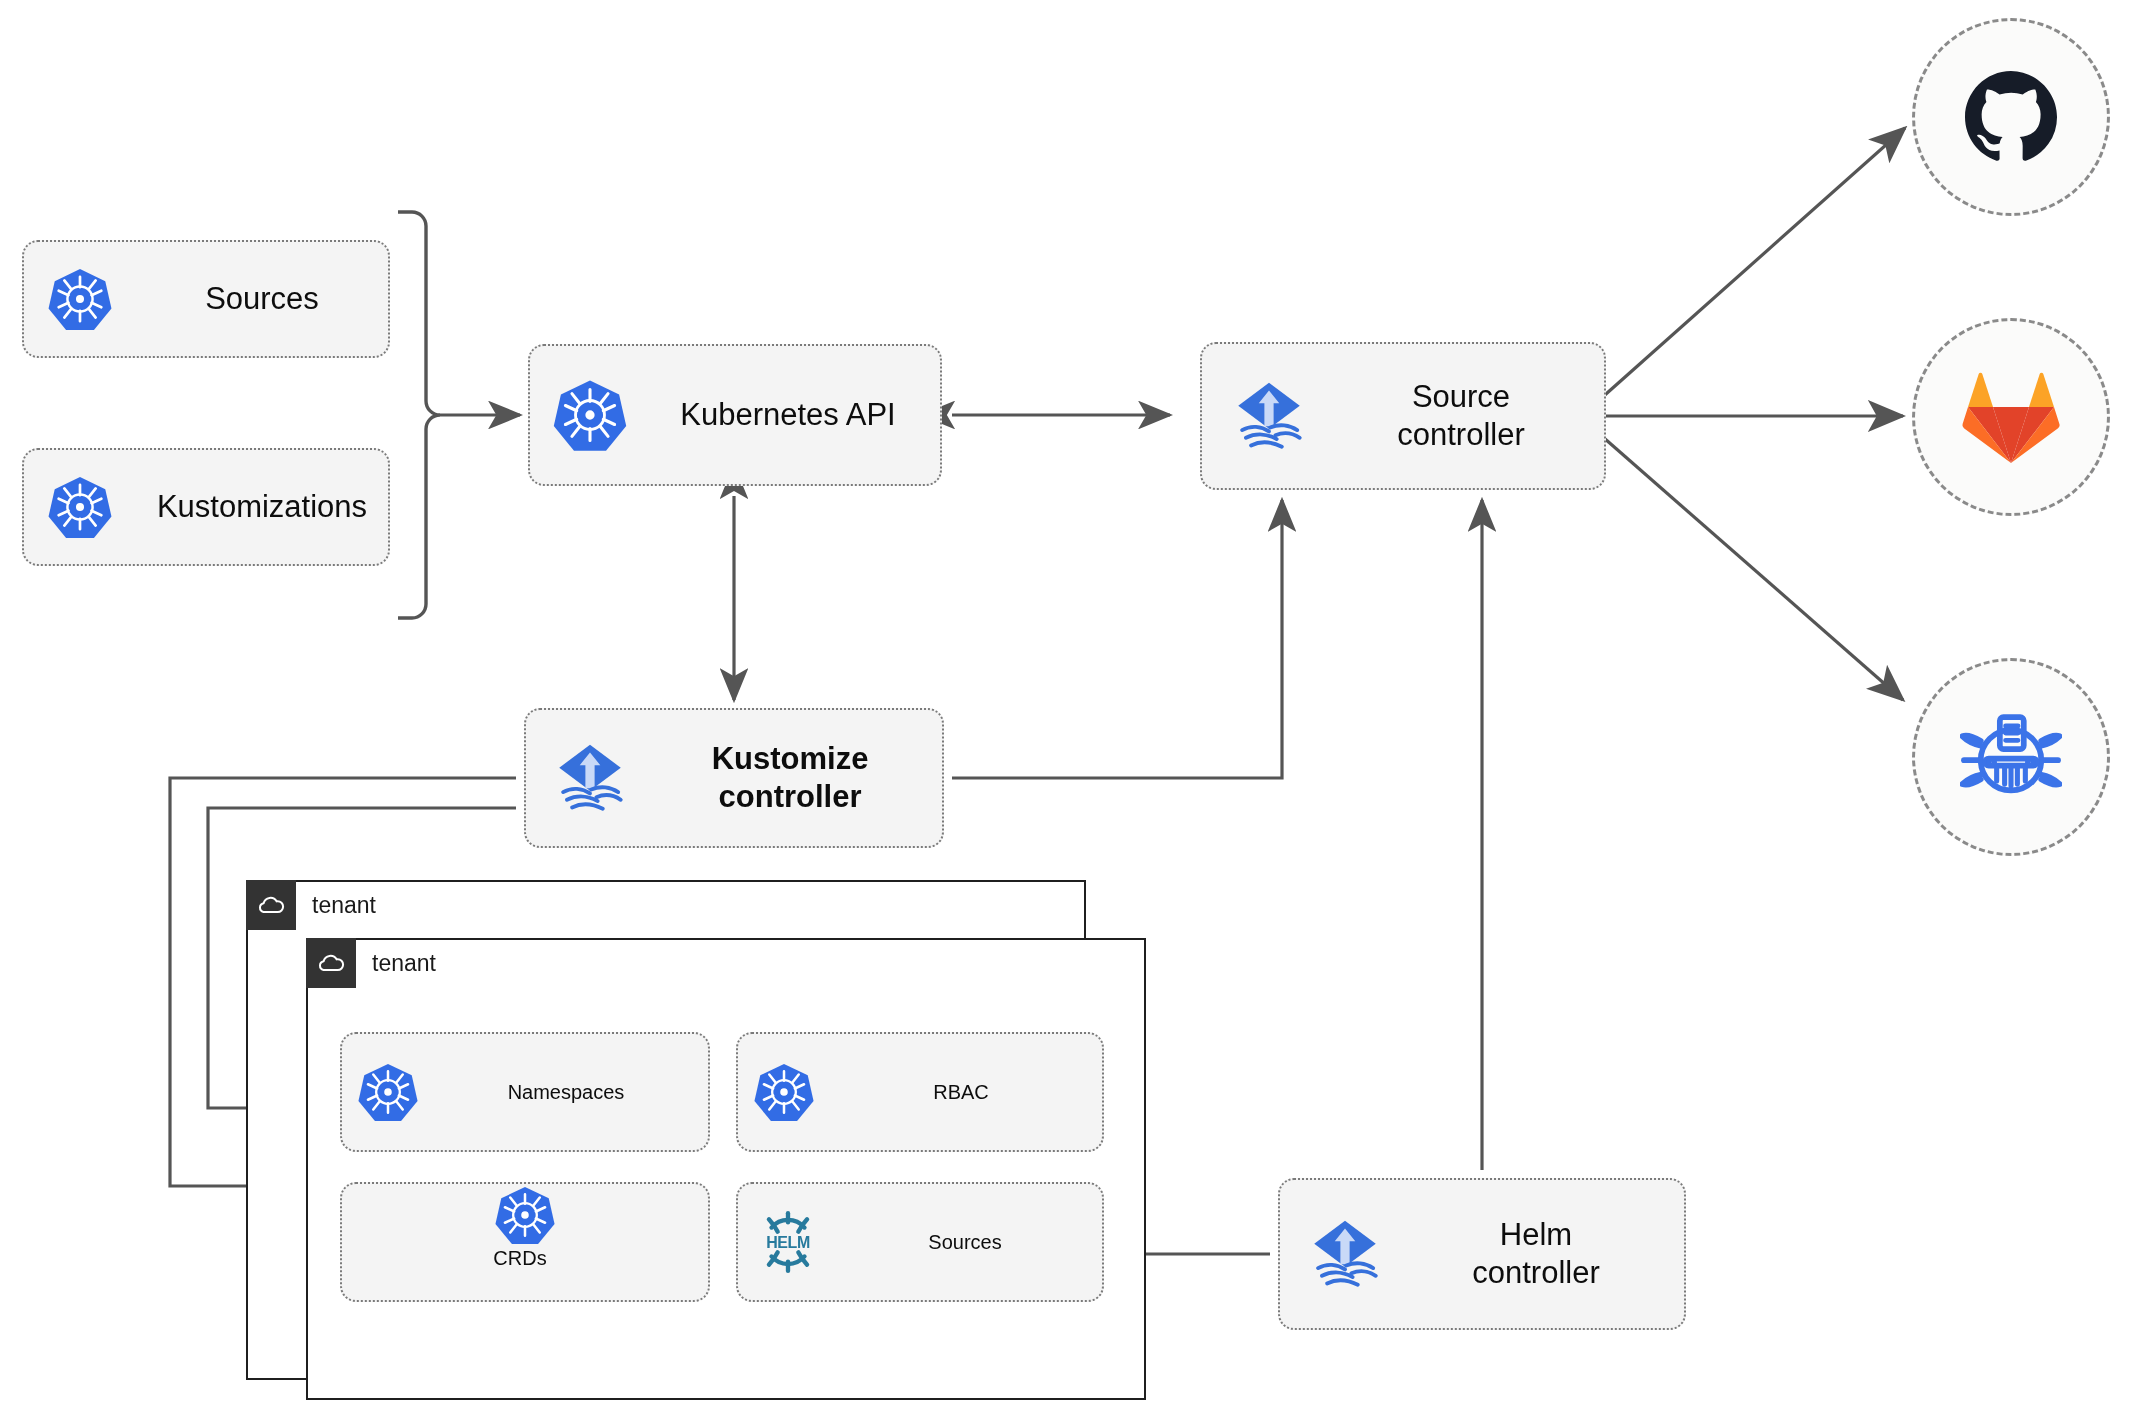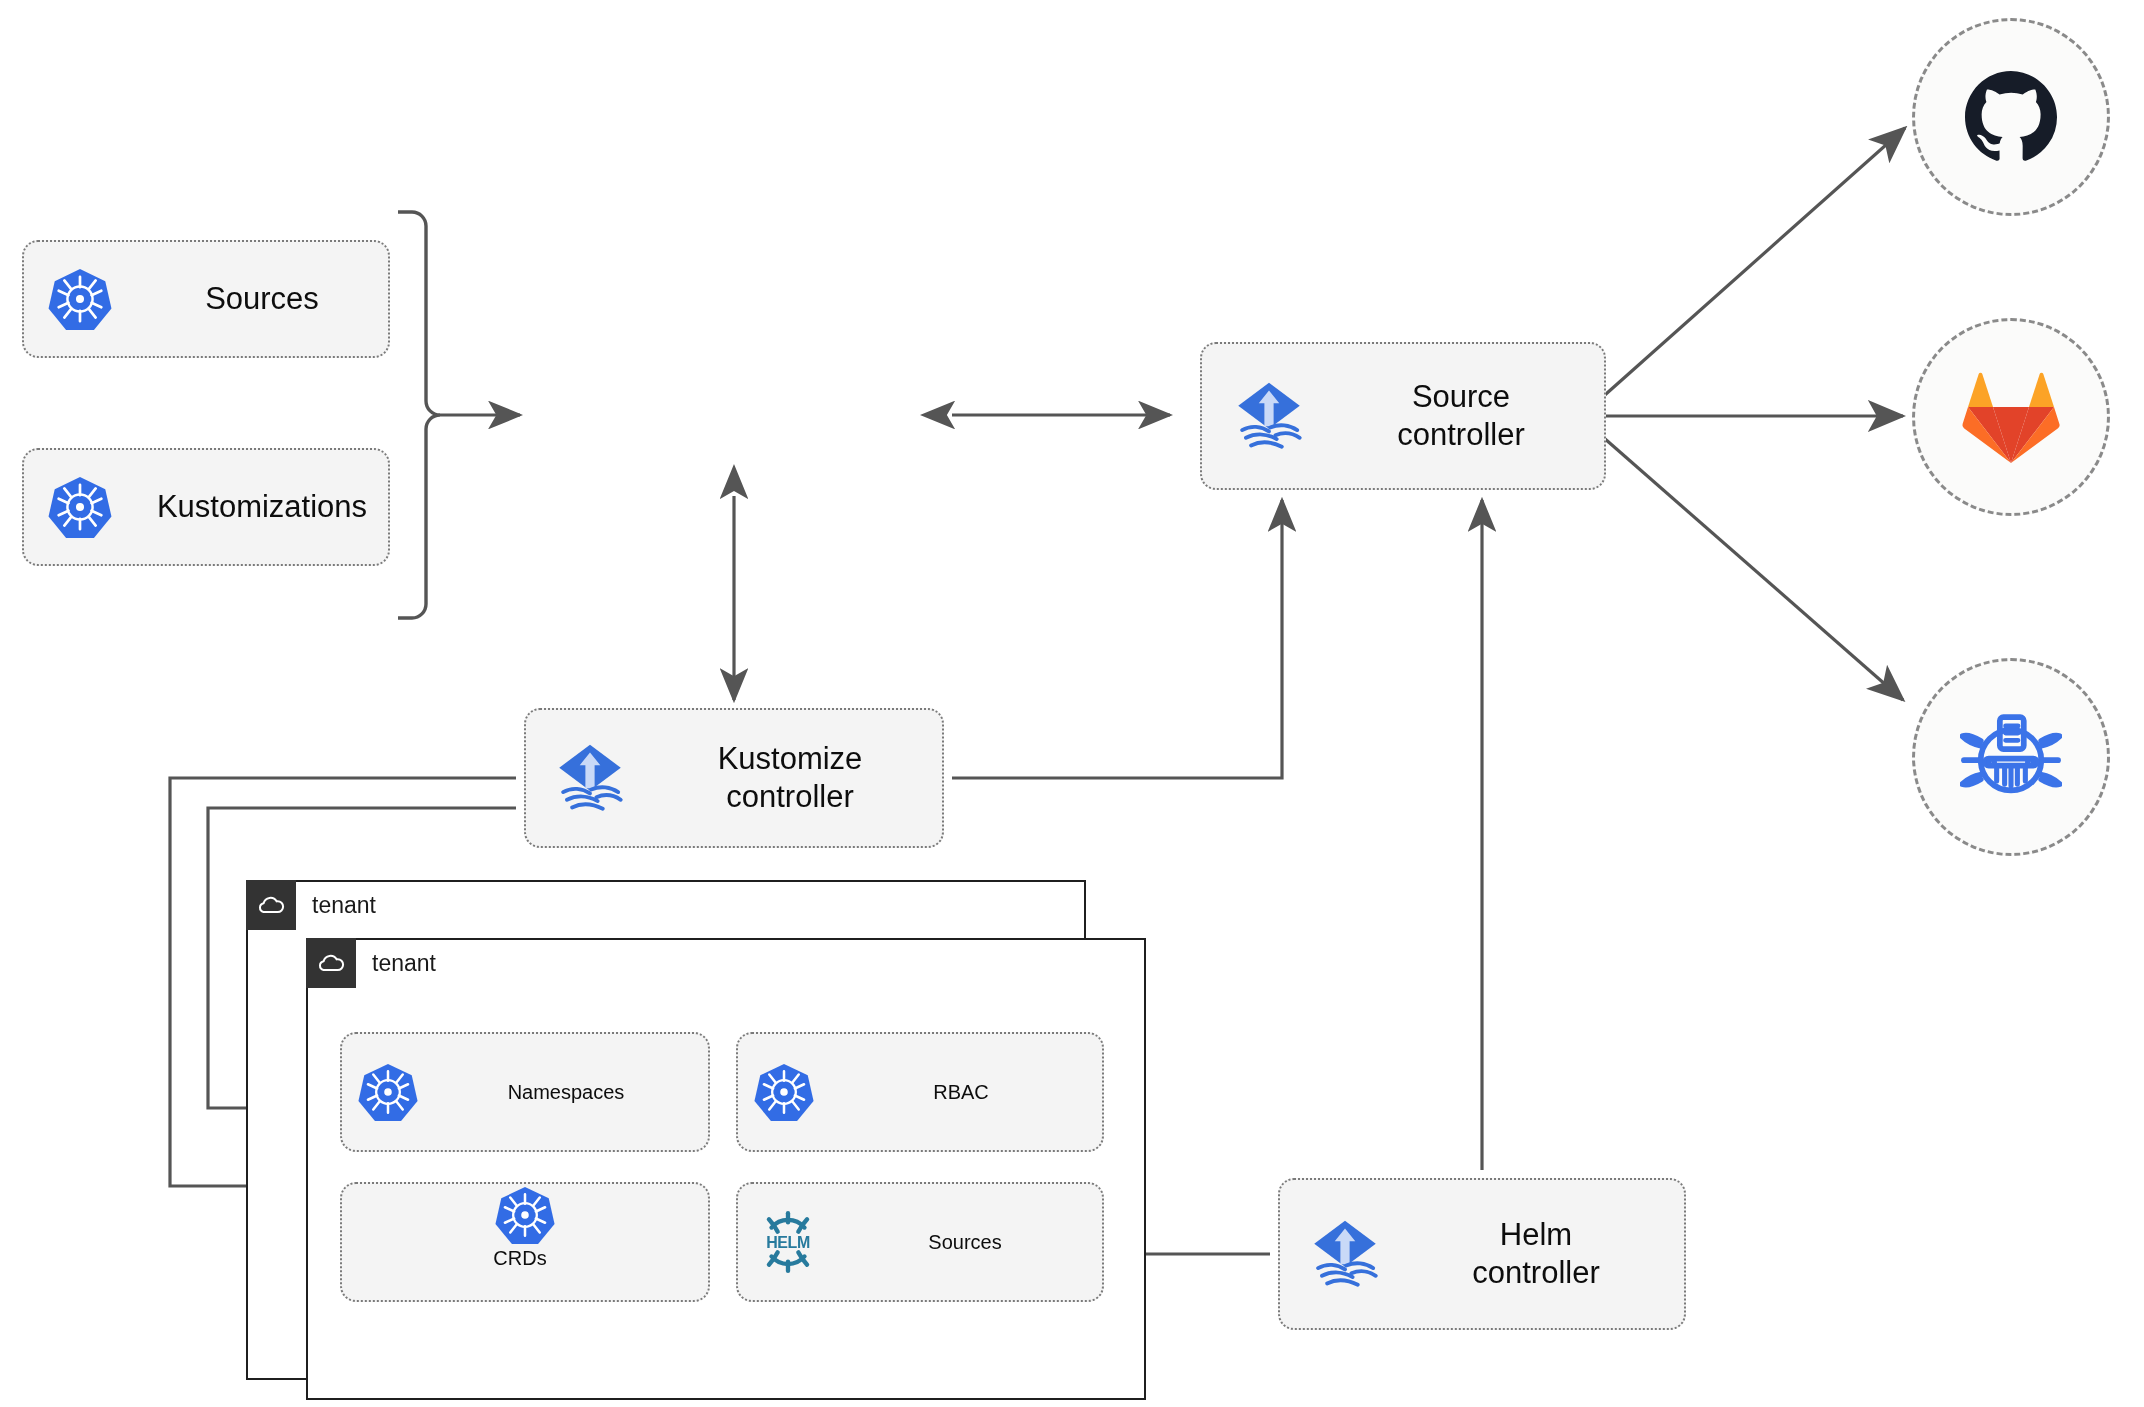--- a/index.html
+++ b/index.html
@@ -209,20 +209,33 @@
         <g fill="#ffffff" stroke="#ffffff" stroke-width="1.6" stroke-linecap="round">
           <circle cx="32" cy="32" r="3.1"></circle>
           <path d="M32 10.5 V20.5 M32 43.5 V53.5 M11.3 24 L20.8 28.4 M43.2 35.6 L52.7 40 M11.3 40 L20.8 35.6 M43.2 28.4 L52.7 24 M16.8 50 L23.5 41.5 M40.5 22.5 L47.2 14 M16.8 14 L23.5 22.5 M40.5 41.5 L47.2 50" stroke-width="2.6" fill="none"></path>
           <circle cx="32" cy="32" r="12.2" fill="none" stroke-width="2.4"></circle>
         </g>
       </svg>
     </div>
     <div class="lbl fs-28">Kustomizations</div>
   </div>
 
+  <div class="node n-k8sapi">
+    <div class="ico" style="width:120px;">
+      <svg width="76" height="76" viewBox="0 0 64 64">
+        <path d="M32 3 L56.5 14.8 L62.5 41.2 L45.5 62 H18.5 L1.5 41.2 L7.5 14.8 Z" fill="#326CE5"></path>
+        <g fill="#ffffff" stroke="#ffffff" stroke-width="1.6" stroke-linecap="round">
+          <circle cx="32" cy="32" r="3.1"></circle>
+          <path d="M32 10.5 V20.5 M32 43.5 V53.5 M11.3 24 L20.8 28.4 M43.2 35.6 L52.7 40 M11.3 40 L20.8 35.6 M43.2 28.4 L52.7 24 M16.8 50 L23.5 41.5 M40.5 22.5 L47.2 14 M16.8 14 L23.5 22.5 M40.5 41.5 L47.2 50" stroke-width="2.6" fill="none"></path>
+          <circle cx="32" cy="32" r="12.2" fill="none" stroke-width="2.4"></circle>
+        </g>
+      </svg>
+    </div>
+    <div class="lbl fs-28" style="padding-right:14px;">Kubernetes API</div>
+  </div>
 
   <div class="node n-srcctrl">
     <div class="ico" style="width:134px;">
       <svg width="82" height="82" viewBox="0 0 64 64">
         <path d="M32 6 L56 24 L32 42 L8 24 Z" fill="#3670DB"></path>
         <path d="M32 12 L40 22 H35.6 V40 H28.4 V22 H24 Z" fill="#C9D9F7"></path>
         <g stroke="#3670DB" stroke-width="3" stroke-linecap="round" fill="none">
           <path d="M11 43 C18 39, 26 40, 32 44"></path>
           <path d="M14 49 C22 45, 31 46, 38 50"></path>
           <path d="M18 55 C26 51, 34 52, 42 56"></path>
@@ -242,21 +255,21 @@
         <path d="M32 12 L40 22 H35.6 V40 H28.4 V22 H24 Z" fill="#C9D9F7"></path>
         <g stroke="#3670DB" stroke-width="3" stroke-linecap="round" fill="none">
           <path d="M11 43 C18 39, 26 40, 32 44"></path>
           <path d="M14 49 C22 45, 31 46, 38 50"></path>
           <path d="M18 55 C26 51, 34 52, 42 56"></path>
           <path d="M33 41 C40 38, 48 39, 54 43"></path>
           <path d="M37 47 C44 44, 50 45, 56 49"></path>
         </g>
       </svg>
     </div>
-    <div class="lbl fs-28" style="padding-right:16px;">Kustomize
+    <div class="lbl fs-28" style="padding-right:16px;font-weight:bold;">Kustomize
 controller</div>
   </div>
 
   <div class="node n-helmctrl">
     <div class="ico" style="width:130px;">
       <svg width="82" height="82" viewBox="0 0 64 64">
         <path d="M32 6 L56 24 L32 42 L8 24 Z" fill="#3670DB"></path>
         <path d="M32 12 L40 22 H35.6 V40 H28.4 V22 H24 Z" fill="#C9D9F7"></path>
         <g stroke="#3670DB" stroke-width="3" stroke-linecap="round" fill="none">
           <path d="M11 43 C18 39, 26 40, 32 44"></path>

